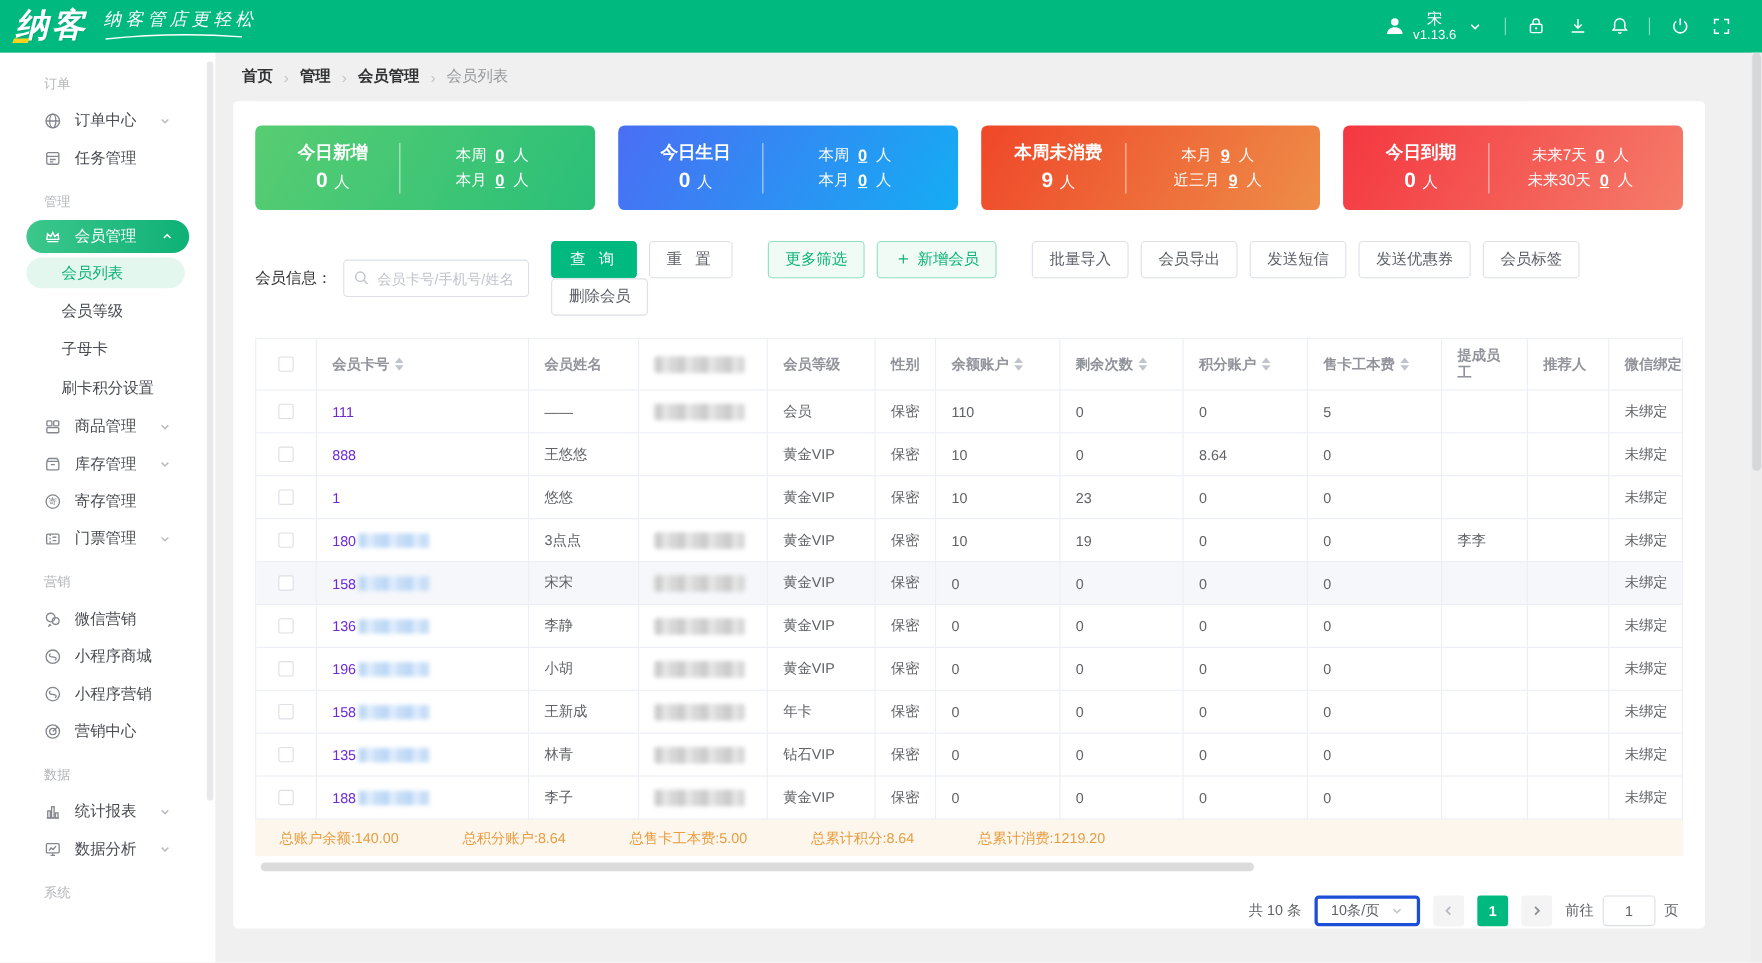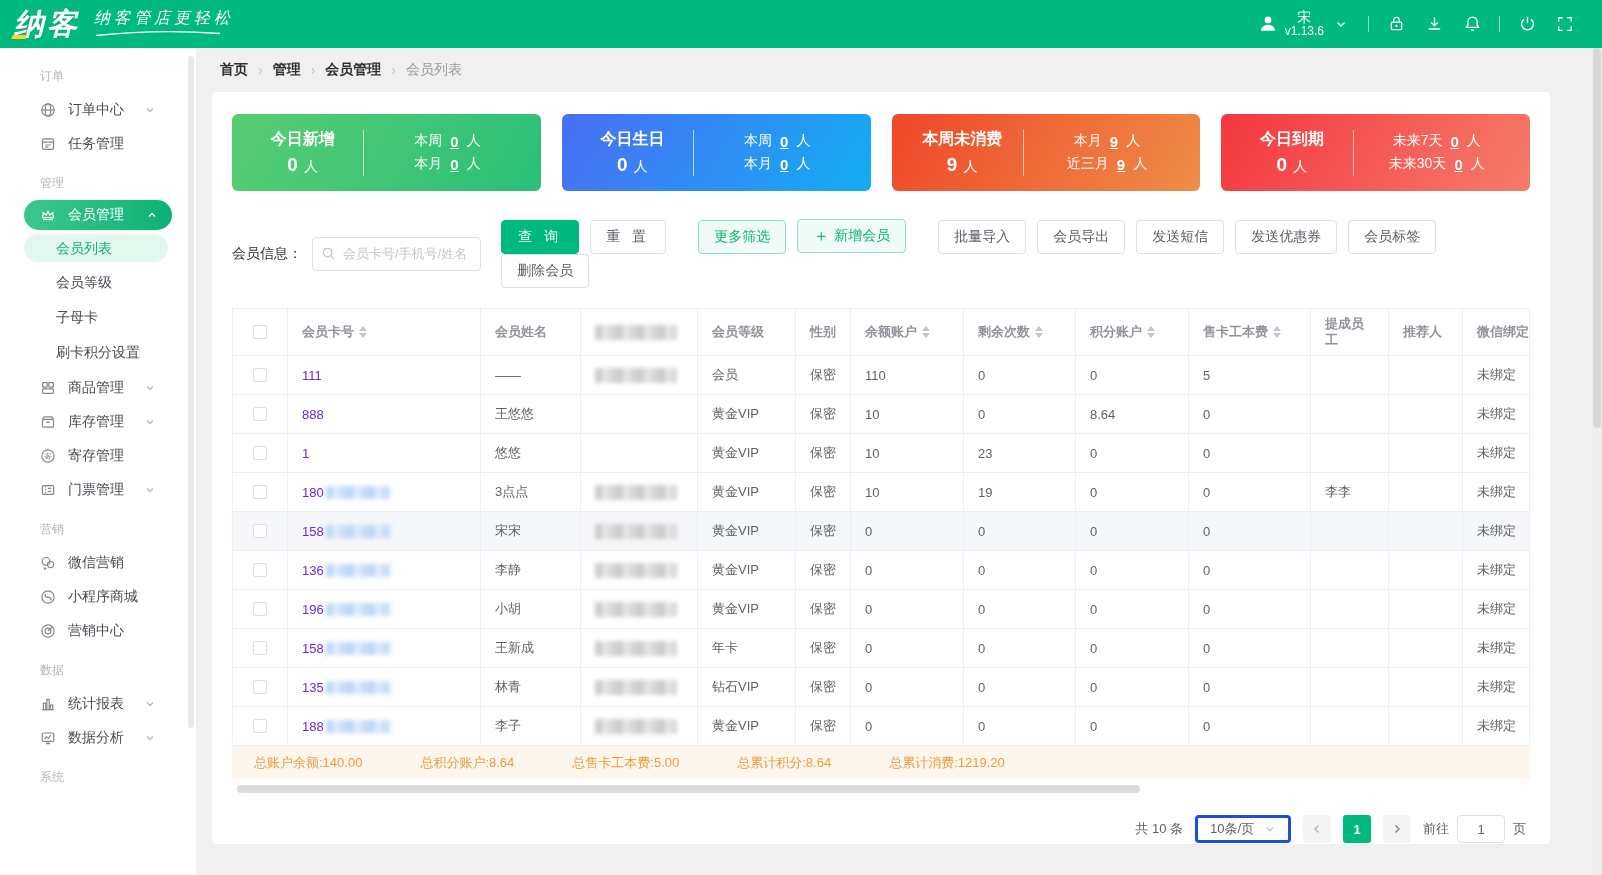--- a/index.html
+++ b/index.html
@@ -296,20 +296,29 @@
                 <circle cx="8" cy="8" r="6.1"></circle>
                 <path d="M6 5.4c-1.4.5-1.5 2.1.1 2.5l3.8.8c1.6.4 1.5 2-.1 2.5"></path>
               </svg>
             </span>
             <span class="side-text">小程序商城</span>
           </div>
           <div class="side-item">
             <span class="icon">
               <svg viewBox="0 0 16 16" width="16" height="16" fill="none" stroke="currentColor" stroke-width="1.2">
                 <circle cx="8" cy="8" r="6.1"></circle>
+                <path d="M6 5.4c-1.4.5-1.5 2.1.1 2.5l3.8.8c1.6.4 1.5 2-.1 2.5"></path>
+              </svg>
+            </span>
+            <span class="side-text">小程序营销</span>
+          </div>
+          <div class="side-item">
+            <span class="icon">
+              <svg viewBox="0 0 16 16" width="16" height="16" fill="none" stroke="currentColor" stroke-width="1.2">
+                <circle cx="8" cy="8" r="6.1"></circle>
                 <circle cx="8" cy="8" r="2.9"></circle>
                 <path d="M8 8l4.4-4.4"></path>
               </svg>
             </span>
             <span class="side-text">营销中心</span>
           </div>
           <div class="side-label">数据</div>
           <div class="side-item">
             <span class="icon">
               <svg viewBox="0 0 16 16" width="16" height="16" fill="none" stroke="currentColor" stroke-width="1.2">

